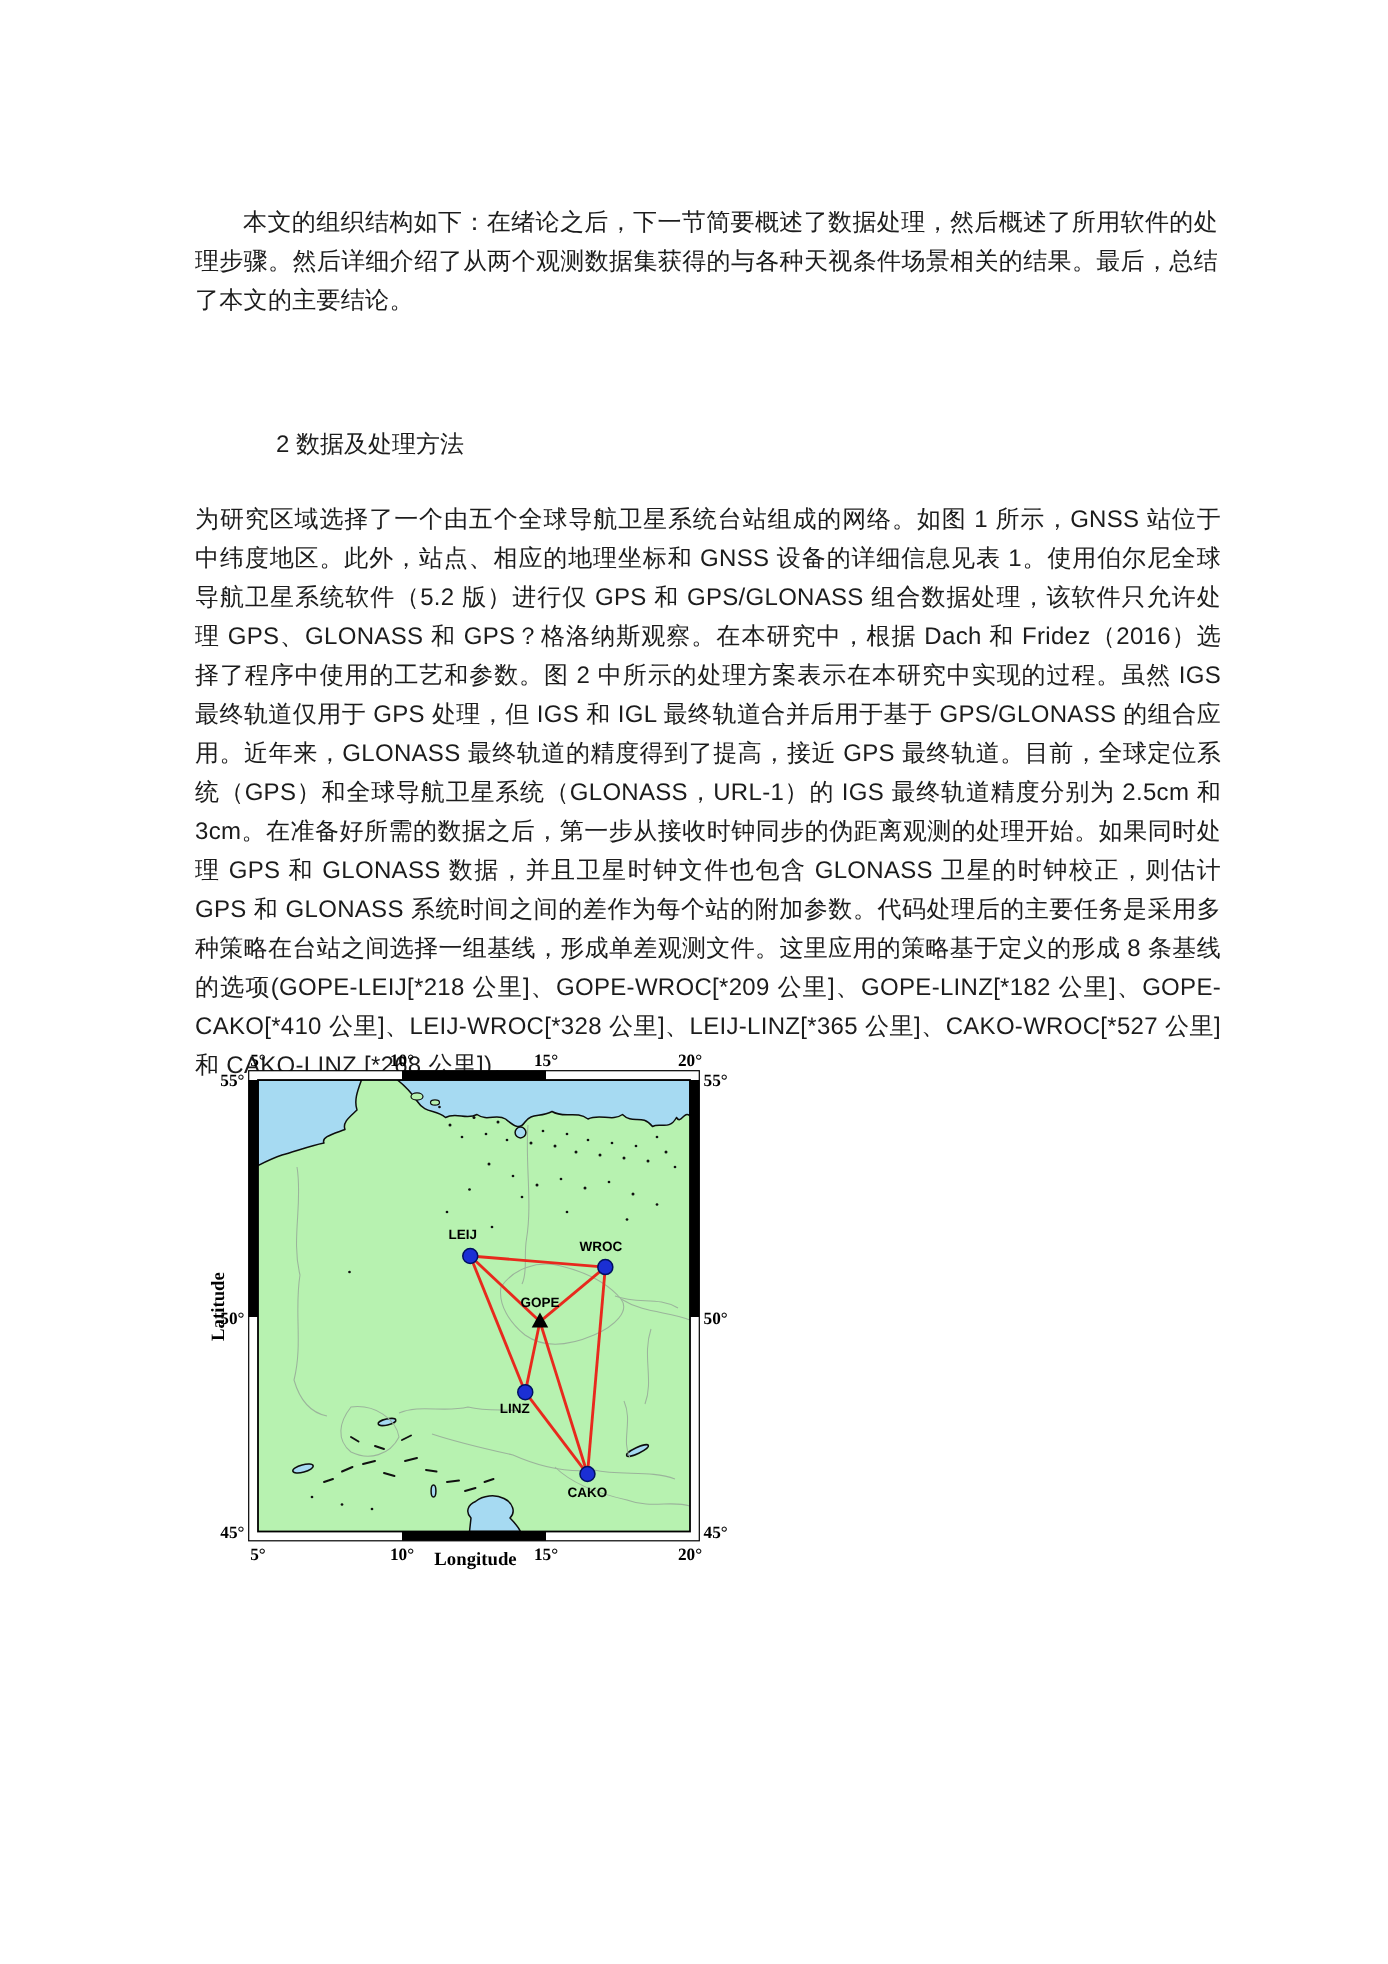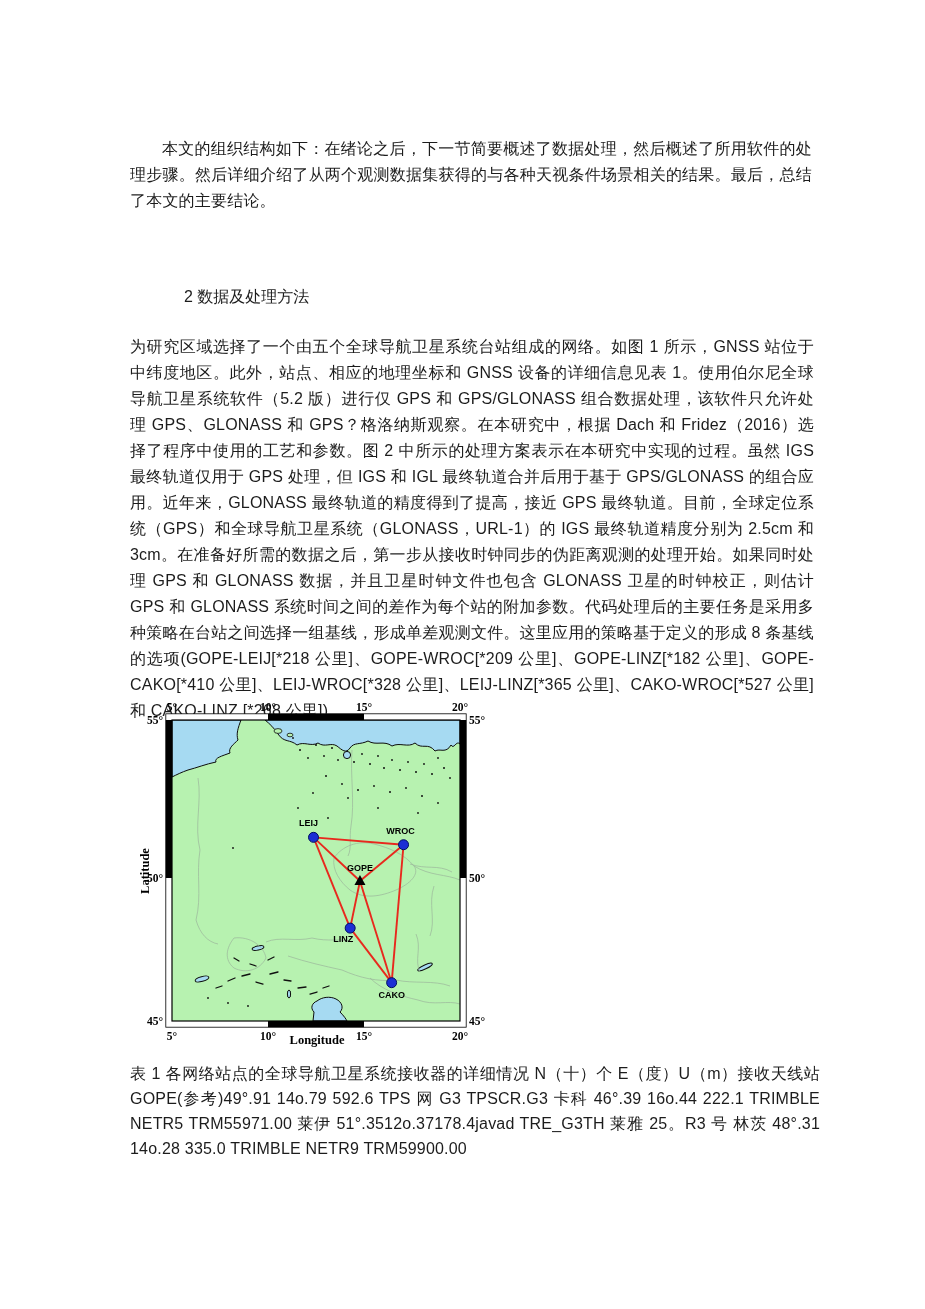--- a/index.html
+++ b/index.html
@@ -187,16 +187,15 @@
           <text class="tick" x="331" y="184.3552289753193" text-anchor="start">50°</text>
           <text class="tick" x="25" y="327" text-anchor="end">45°</text>
           <text class="tick" x="331" y="327" text-anchor="start">45°</text>
           <text class="axis-title" x="179" y="345.5" text-anchor="middle">Longitude</text>
           <text class="axis-title" transform="translate(11,173) rotate(-90)" text-anchor="middle">Latitude</text>
         </g>
     </svg>
   </figure>
 
   <div class="captionbox">
-    <p>表 1 各网络站点的全球导航卫星系统接收器的详细情况 N（十）个 E（度）U（m）接收天线站 GOPE(参考)49°.91 14o.79 592.6 TPS 网 G3 TPSCR.G3 卡科 46°.39 16o.44 222.1 TRIMBLE NETR5 TRM55971.00 莱伊 51°.3512o.37178.4javad TRE_G3TH 莱雅 25。R3 号 林茨 48°.31 14o.28 335.0 TRIMBLE NETR9 TRM59900.00</p>
   </div>
 
 </div>
 
 </body></html>

